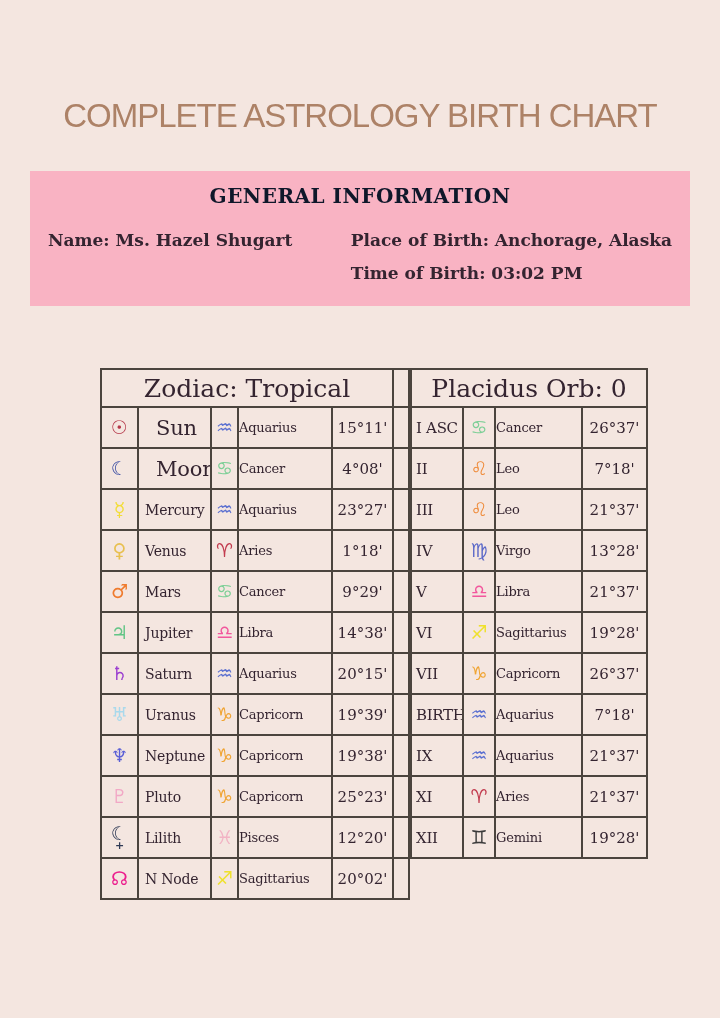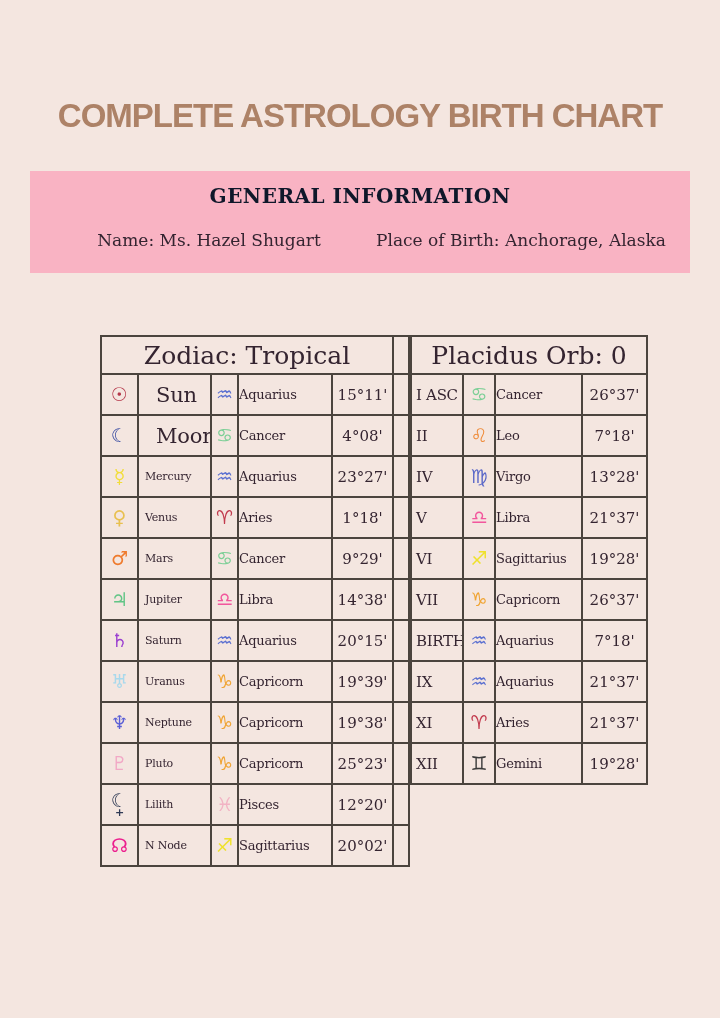--- a/index.html
+++ b/index.html
@@ -8,21 +8,21 @@
     background:#f4e6e0;
     font-family:"DejaVu Serif", serif;
     color:#342430;
     overflow:hidden;
   }
   .page-title{
     margin:0;
     padding-top:97px;
     text-align:center;
     font-family:"Liberation Sans", sans-serif;
-    font-weight:bold;
+    font-weight:normal;
     font-size:33px;
     letter-spacing:-1px;
     color:#ad8267;
   }
   .info-box{
     width:624px;
     margin:36px 0 0 30px;
     padding:13px 18px 16px 18px;
     background:#f9b3c3;
   }
@@ -34,24 +34,23 @@
     letter-spacing:.5px;
     color:#0f172a;
   }
   .info-grid{display:flex;}
   .info-col{display:flex;flex-direction:column;}
   .info-col.left{width:322px;}
   .info-col.right{flex:1;}
   .info-line{
     margin:6px 0;
     font-size:17px;
-    font-weight:normal;
+    font-weight:bold;
     line-height:21px;
     white-space:nowrap;
-    text-align:center;
   }
   .tables{
     display:flex;
     margin:62px 0 8px 100px;
     align-items:flex-start;
   }
   table{
     border-collapse:collapse;
     table-layout:fixed;
   }
@@ -79,21 +78,21 @@
   }
   .glyph-stack{display:inline-flex;flex-direction:column;align-items:center;line-height:.75;}
   .glyph-under{
     font-family:"DejaVu Sans", sans-serif;
     font-size:11px;
     font-weight:bold;
     margin-top:-3px;
     line-height:1;
   }
   .glyph-under:empty{display:none;}
-  .name-cell{font-size:11px;padding-left:6px;letter-spacing:-.2px;white-space:nowrap;}
+  .name-cell{font-size:14px;padding-left:6px;letter-spacing:-.2px;white-space:nowrap;}
   .zodiac-table tbody tr:nth-child(-n+2) .name-cell{font-size:21px;padding-left:17px;}
   .sign-cell{font-size:13px;letter-spacing:-.2px;white-space:nowrap;}
   .deg-cell{font-size:15px;text-align:center;white-space:nowrap;}
   .house-cell{font-size:15px;padding-left:4px;letter-spacing:-.3px;white-space:nowrap;}
   .pad-cell{padding:0;}
 </style>
 </head>
 <body>
 
 <div class="page">
@@ -101,20 +100,21 @@
   <h1 class="page-title">COMPLETE ASTROLOGY BIRTH CHART</h1>
 
   <section class="info-box">
     <h2 class="info-heading">GENERAL INFORMATION</h2>
     <div class="info-grid">
       <div class="info-col left">
         <p class="info-line">Name: Ms. Hazel Shugart</p>
       </div>
       <div class="info-col right">
         <p class="info-line">Place of Birth: Anchorage, Alaska</p>
+        <p class="info-line">Time of Birth: 03:02 PM</p>
       </div>
     </div>
   </section>
 
   <div class="tables">
 
     <table class="zodiac-table">
       <colgroup>
         <col style="width:37px">
           <col style="width:73px">
@@ -348,20 +348,28 @@
 
   <tr>
     <td class="house-cell">II</td>
     <td class="icon-cell">
       <span class="glyph" style="color: rgb(239, 139, 58);">♌</span>
     </td>
     <td class="sign-cell">Leo</td>
     <td class="deg-cell">7°18'</td>
   </tr>
 
+  <tr>
+    <td class="house-cell">III</td>
+    <td class="icon-cell">
+      <span class="glyph" style="color: rgb(239, 139, 58);">♌</span>
+    </td>
+    <td class="sign-cell">Leo</td>
+    <td class="deg-cell">21°37'</td>
+  </tr>
 
   <tr>
     <td class="house-cell">IV</td>
     <td class="icon-cell">
       <span class="glyph" style="color: rgb(91, 104, 200);">♍</span>
     </td>
     <td class="sign-cell">Virgo</td>
     <td class="deg-cell">13°28'</td>
   </tr>
 

